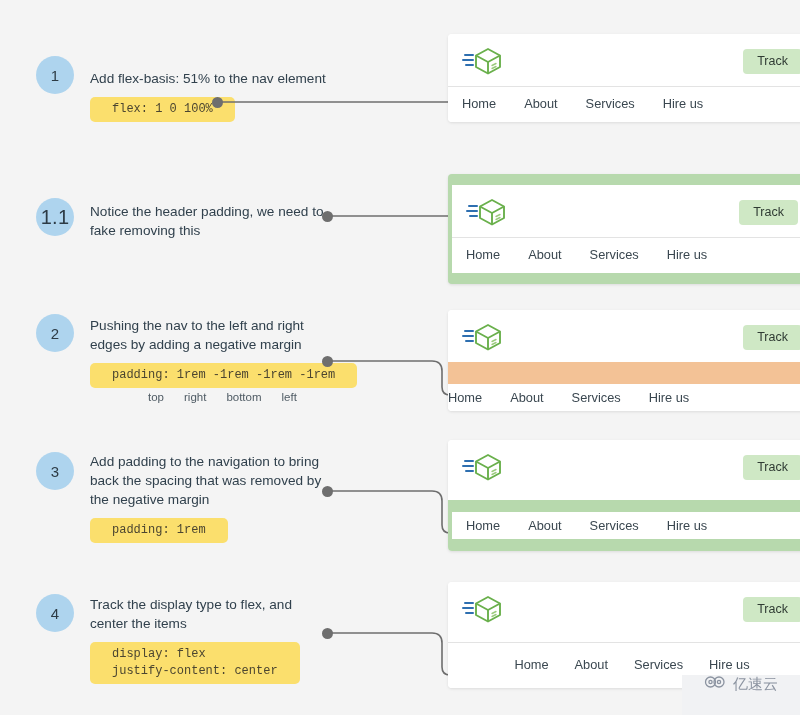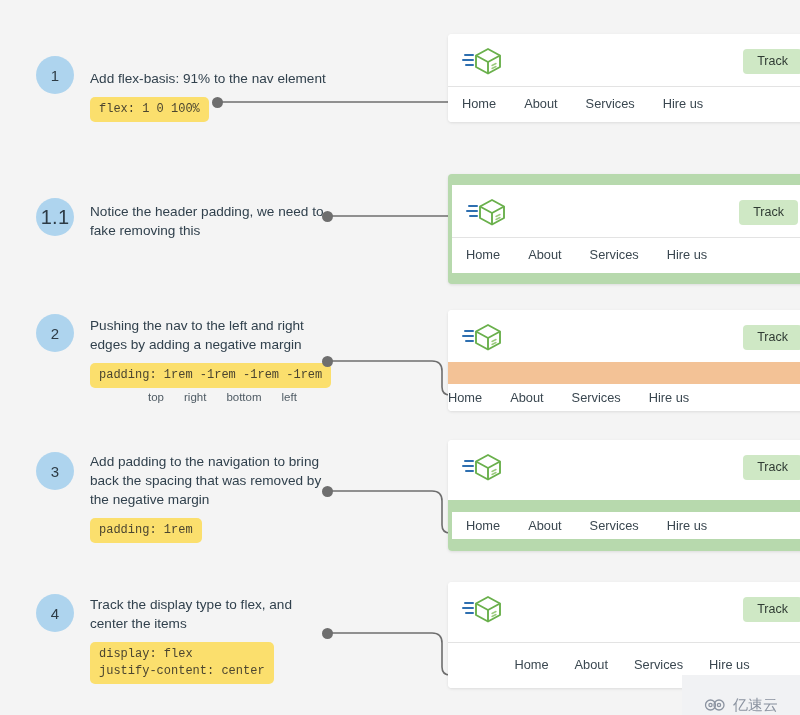--- a/index.html
+++ b/index.html
@@ -39,21 +39,21 @@
     color: #31414d;
   }
 
   .code {
     display: inline-block;
     background: #fbdf6d;
     color: #4b4530;
     font-family: "Liberation Mono", monospace;
     font-size: 12px;
     line-height: 17px;
-    padding: 4px 9px;
+    padding: 4px 22px;
     border-radius: 5px;
     margin-top: 9px;
     white-space: pre;
   }
 
   .legend {
     display: flex;
     font-size: 11.5px;
     color: #4f5b64;
     margin-top: 3px;
@@ -120,35 +120,35 @@
   .band.orange { background: #f3c296; }
 
   .green-wrap { background: #b7d9ad; padding: 12px 0; }
   .green-wrap .strip { background: #fff; margin: 0 4px; }
 
   .watermark {
     position: absolute;
     right: 0; bottom: 0;
     width: 118px; height: 40px;
     background: #f1f2f4;
-    display: flex; align-items: flex-end; justify-content: center;
+    display: flex; align-items: flex-start; justify-content: center;
     gap: 7px;
     color: #8b93a0;
     font-size: 15px;
   }
 </style>
 </head>
 <body>
 
 <div class="stage">
 
   <div class="step" style="top:56px;">
     <div class="badge" style="top:0;">1</div>
     <div class="copy" style="top:13px;">
-      <div class="desc">Add flex-basis: 91% to the nav element</div>
+      <div class="desc">Add flex-basis: 51% to the nav element</div>
       <div class="code">flex: 1 0 100%</div>
     </div>
     <div class="connector" style="left:212px; top:39px;">
       <svg width="246" height="14" viewBox="0 0 246 14">
         <line x1="6" y1="7" x2="246" y2="7" stroke="#6e6e6e" stroke-width="1.6"></line>
       </svg>
       <div class="dot" style="left:0; top:1.5px;"></div>
     </div>
   </div>
 

